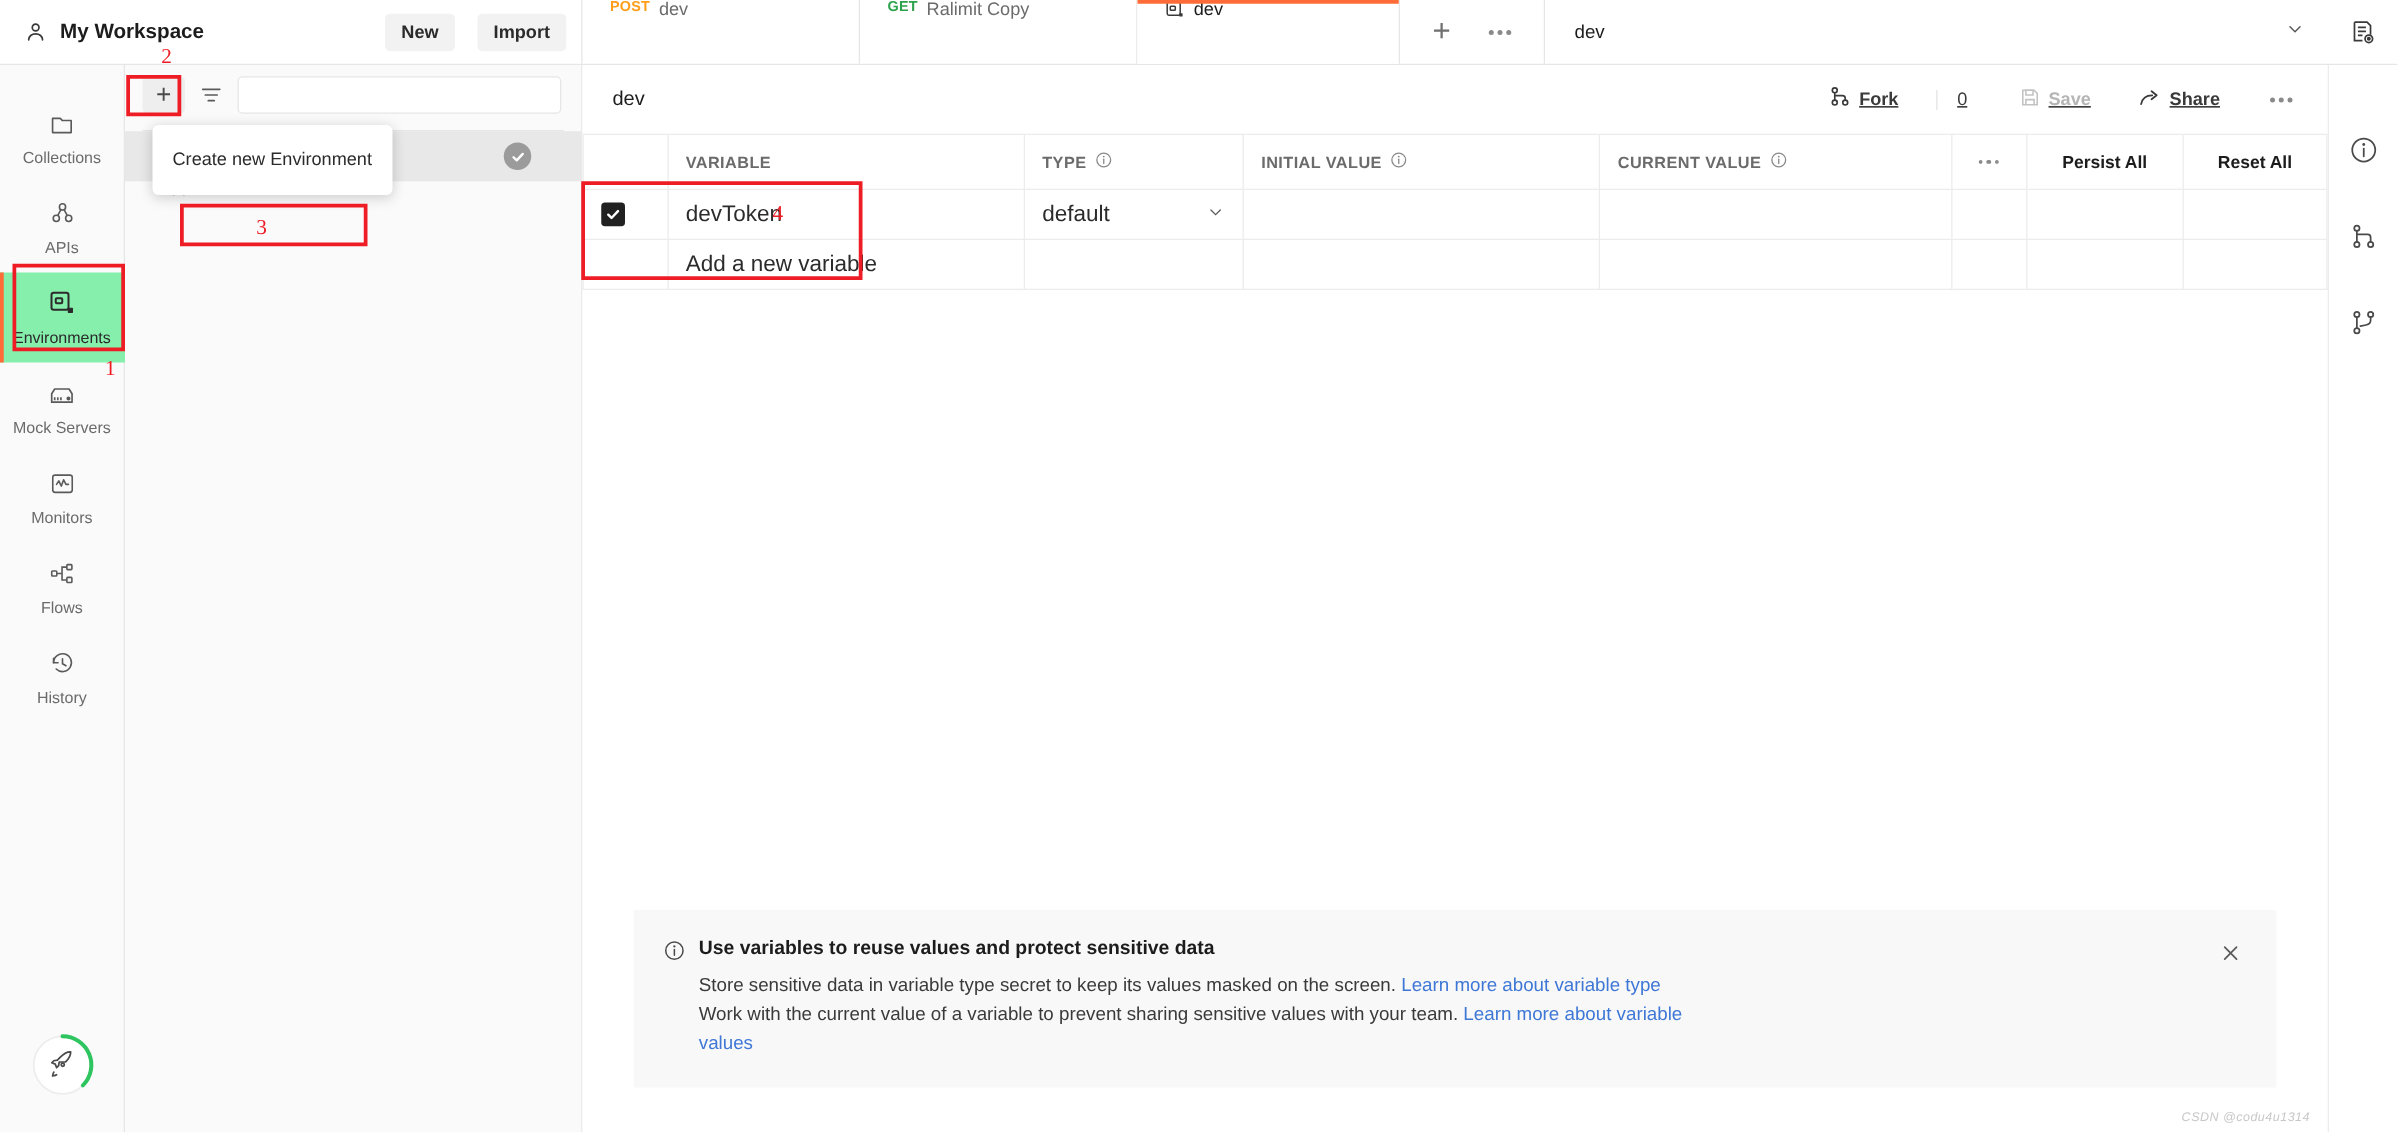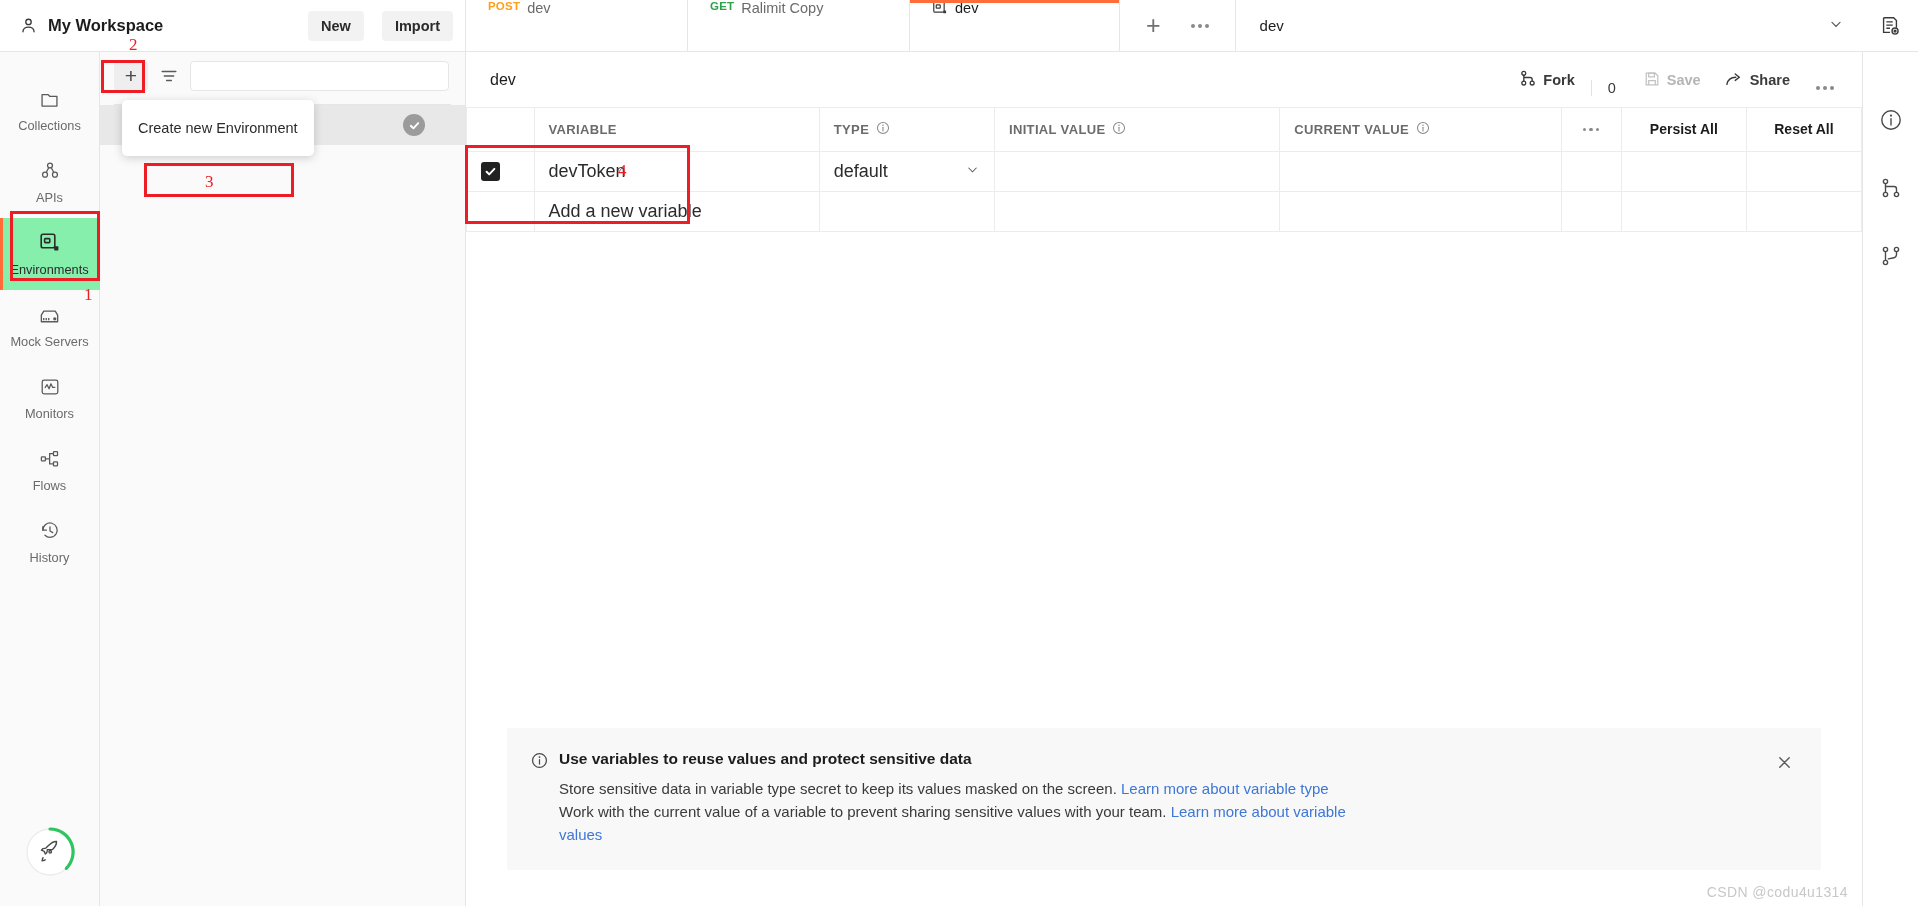--- a/index.html
+++ b/index.html
@@ -162,21 +162,21 @@
     font-family: "Liberation Serif", serif; z-index: 41; pointer-events: none;
   }
 
   
   .main { flex: 1; display: flex; flex-direction: column; min-width: 0; background: #ffffff; position: relative; }
   .main-head {
     height: 56px; display: flex; align-items: center;
     padding: 0 0 0 24px; border-bottom: 1px solid #ececec;
   }
   .main-title { font-size: 16px; color: #1c1c1c; flex: 1; }
-  .mh-actions { display: flex; align-items: flex-end; gap: 0; padding-right: 14px; }
+  .mh-actions { display: flex; align-items: center; gap: 14px; padding-right: 14px; text-decoration: underline; }
   .mh-btn {
     display: flex; align-items: center; gap: 7px;
     font-size: 14.5px; font-weight: bold; color: #3a3a3a;
     padding: 6px 12px; cursor: pointer; white-space: nowrap;
   }
   .mh-btn.muted { color: #b5b5b5; cursor: default; }
   .mh-count {
     font-size: 14.5px; color: #3a3a3a; padding: 0 16px;
     border-left: 1px solid #e2e2e2; margin-left: 4px;
   }
@@ -232,21 +232,21 @@
   }
   .banner-ico { width: 22px; min-width: 22px; padding-top: 2px; }
   .banner-body { flex: 1; padding-left: 6px; }
   .banner-title { font-size: 15.5px; font-weight: bold; color: #1c1c1c; margin-bottom: 9px; }
   .banner-line { font-size: 15px; color: #3a3a3a; line-height: 23px; }
   .banner-line a { color: #3e77d6; text-decoration: none; cursor: pointer; }
   .banner-close { width: 26px; cursor: pointer; padding-top: 4px; color: #5a5a5a; font-size: 19px; text-align: center; }
 
   .watermark {
     position: absolute; right: 14px; bottom: 6px;
-    font-size: 14px; color: #c8c8c8; letter-spacing: .4px;
+    font-size: 10px; color: #c8c8c8; letter-spacing: .4px; font-style: italic;
   }
 </style>
 </head>
 <body>
 
 <div class="app">
 
   <div class="topbar">
 
     <div class="tb-left">

